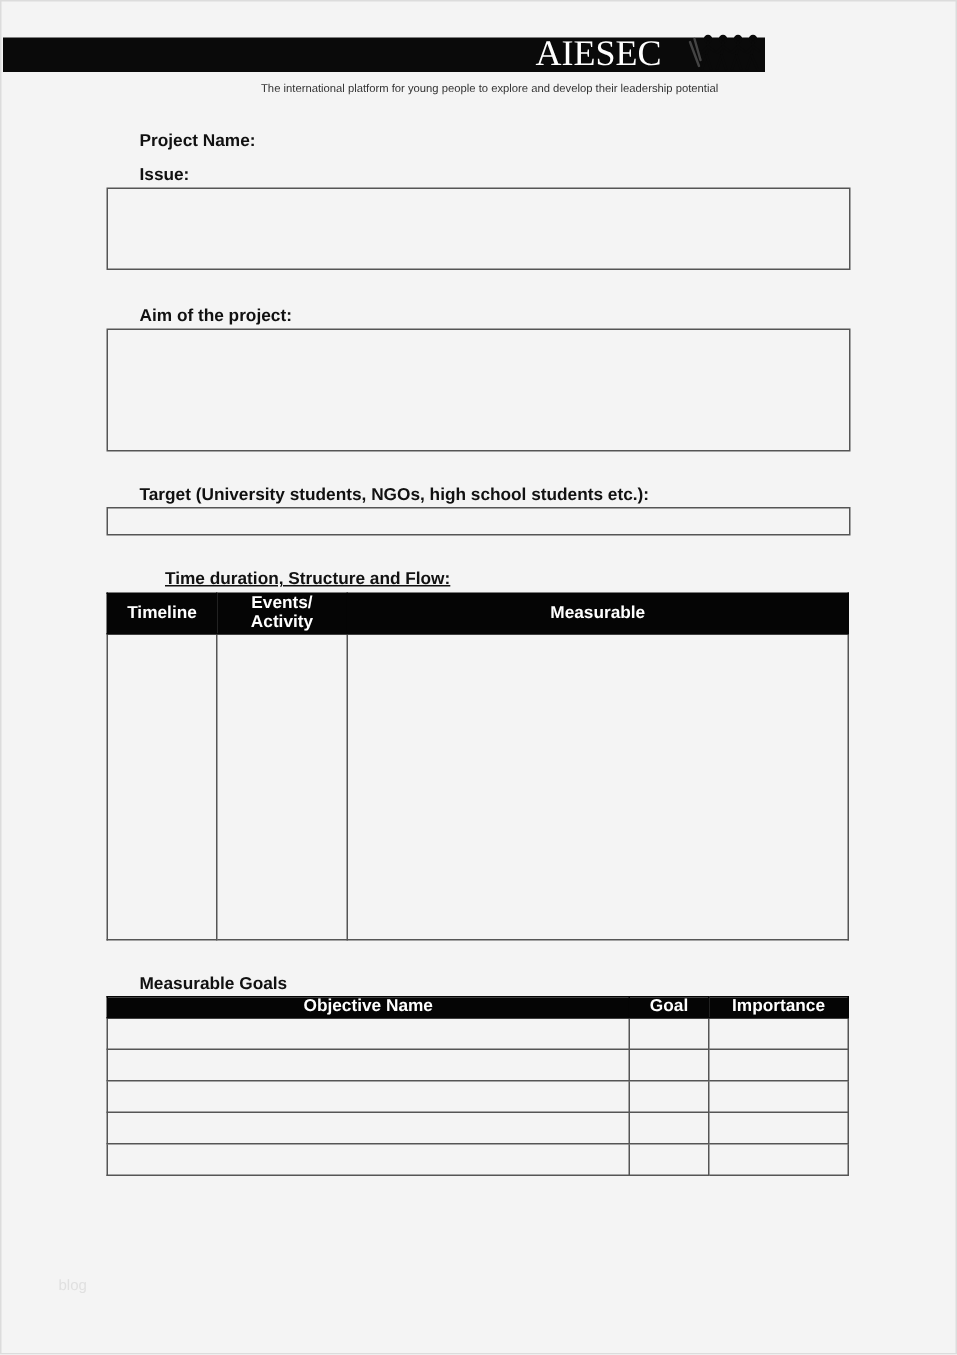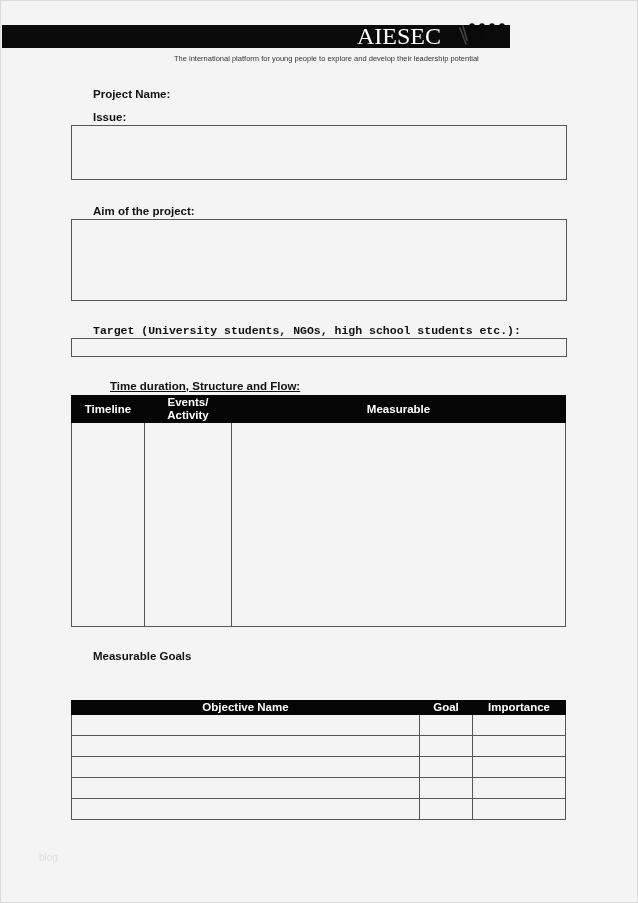--- a/index.html
+++ b/index.html
@@ -86,21 +86,21 @@
 <div class="tagline">The international platform for young people to explore and develop their leadership potential</div>
 
 <div class="label" style="left:77px; top:88px;">Project Name:</div>
 
 <div class="label" style="left:77px; top:111px;">Issue:</div>
 <div class="box" style="left:71px; top:125px; width:496px; height:55px;"></div>
 
 <div class="label" style="left:77px; top:205px;">Aim of the project:</div>
 <div class="box" style="left:71px; top:219px; width:496px; height:82px;"></div>
 
-<div class="label" style="left:77px; top:324px;font-family:Liberation Mono, monospace;">Target (University students, NGOs, high school students etc.):</div>
+<div class="label" style="left:77px; top:324px;">Target (University students, NGOs, high school students etc.):</div>
 <div class="box" style="left:71px; top:338px; width:496px; height:19px;"></div>
 
 <div class="label" style="left:94px; top:380px;text-decoration:underline;">Time duration, Structure and Flow:</div>
 <table class="grid" style="left:71px; top:395px; width:494px;">
   <colgroup>
       <col style="width:73px">
       <col style="width:87px">
       <col style="width:334px">
     </colgroup>
   <tbody>
@@ -111,21 +111,21 @@
   </tr>
   <tr style="height:204px;">
     <td></td>
     <td></td>
     <td></td>
   </tr>
 </tbody>
   </table>
 
 <div class="label" style="left:77px; top:650px;">Measurable Goals</div>
-<table class="grid" style="left:71px; top:664px; width:494px;margin-top:36px;">
+<table class="grid" style="left:71px; top:664px; width:494px;">
   <colgroup>
       <col style="width:348px">
       <col style="width:53px">
       <col style="width:93px">
     </colgroup>
   <tbody>
       <tr style="height:14px;">
     <th>Objective Name</th>
     <th>Goal</th>
     <th>Importance</th>

